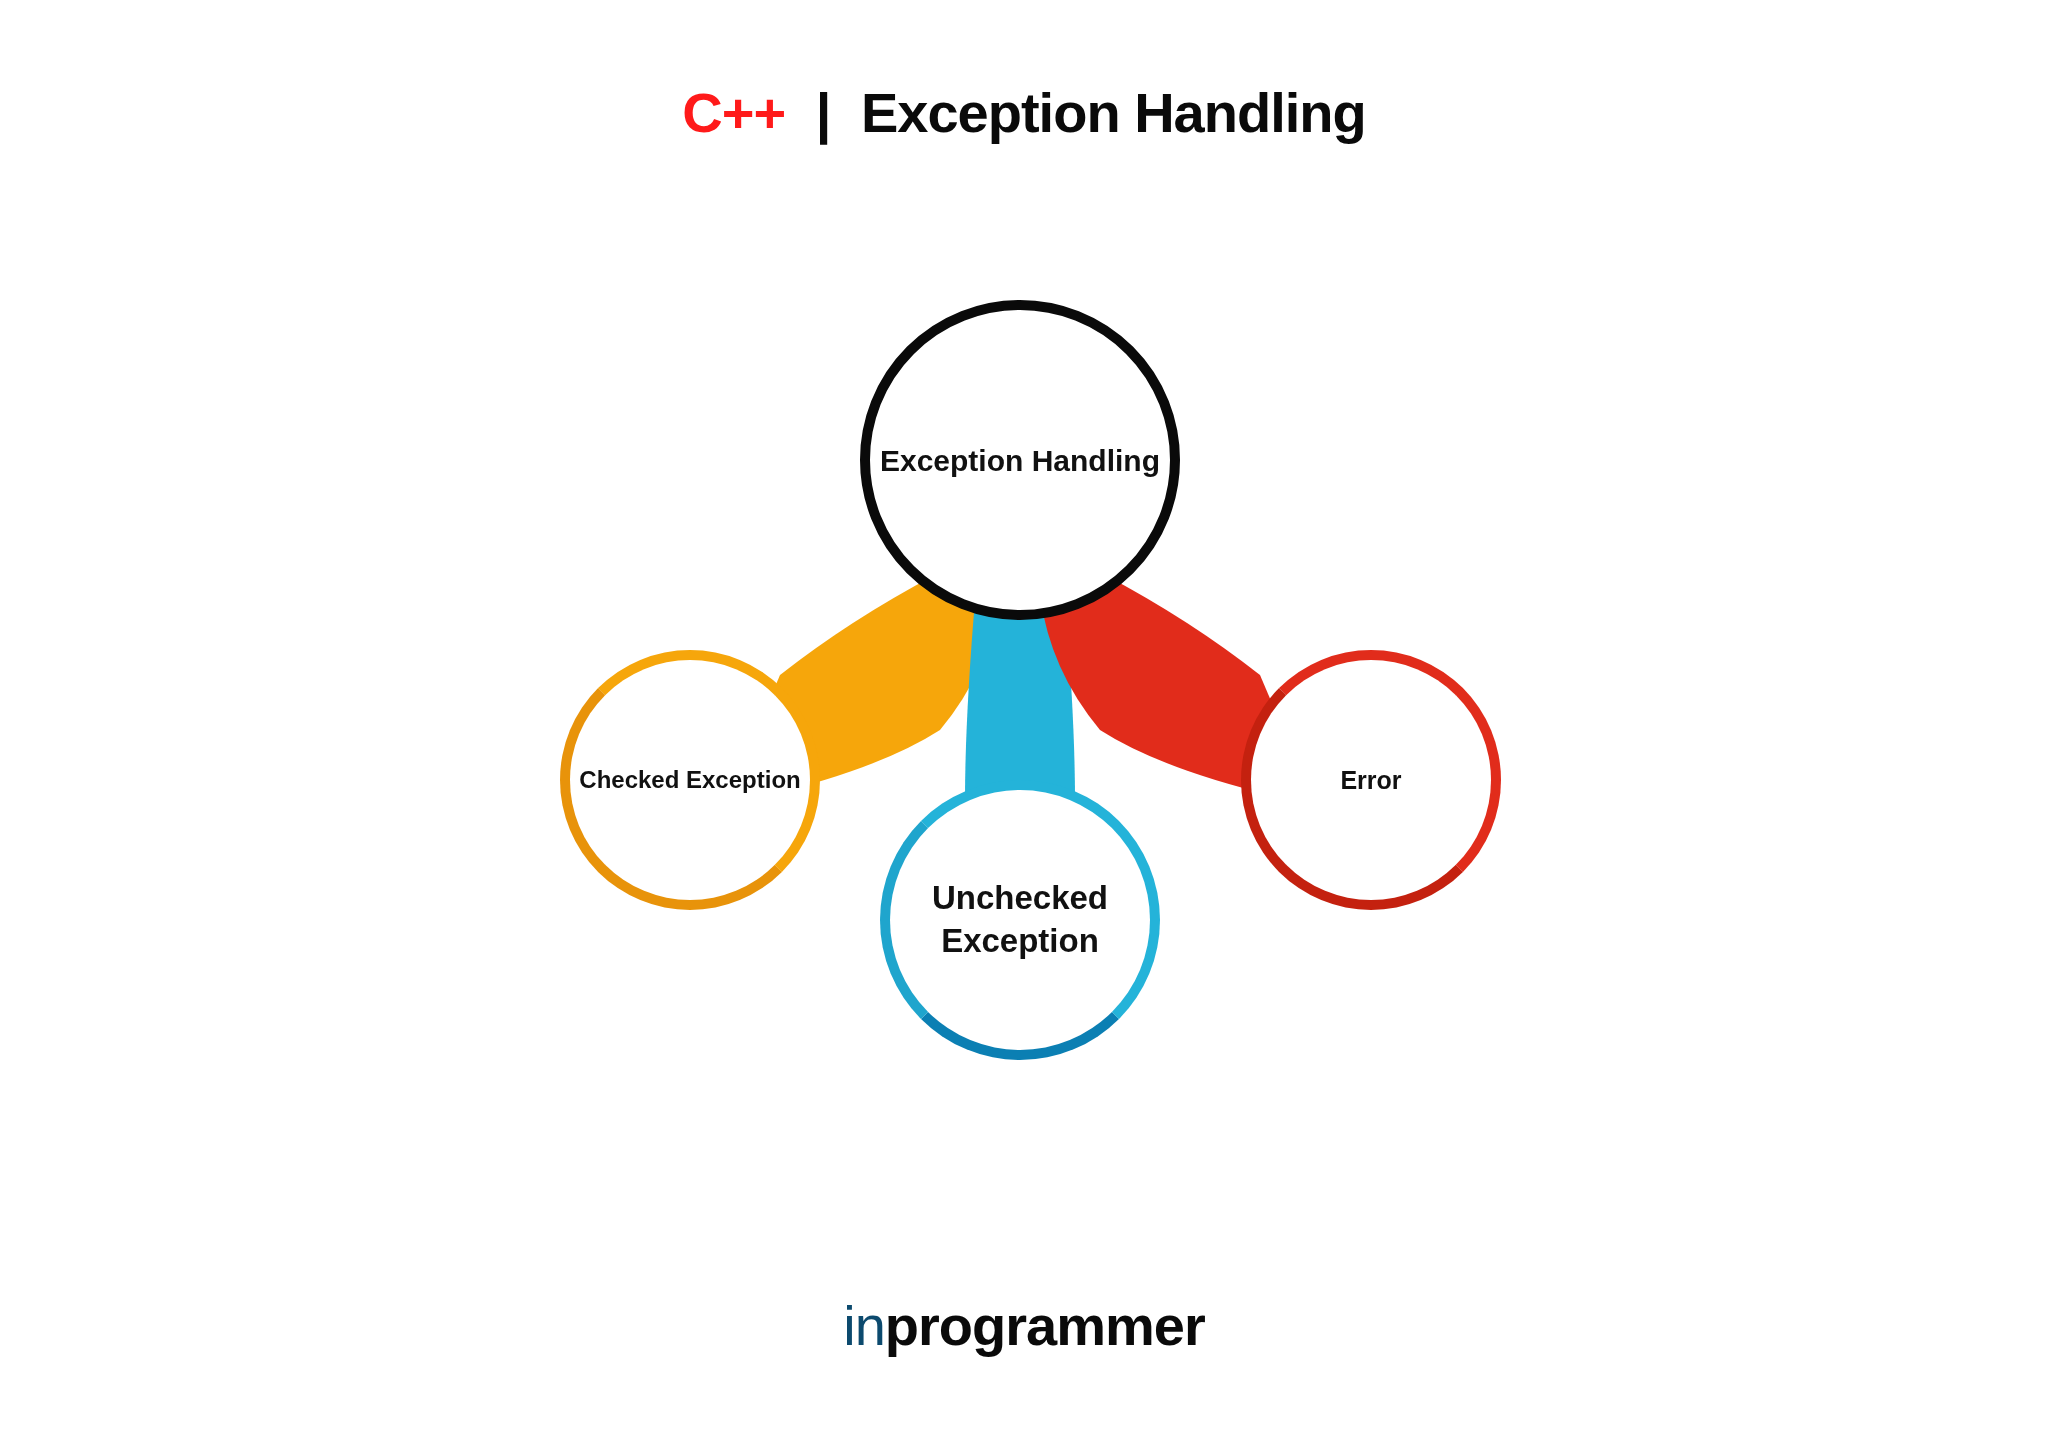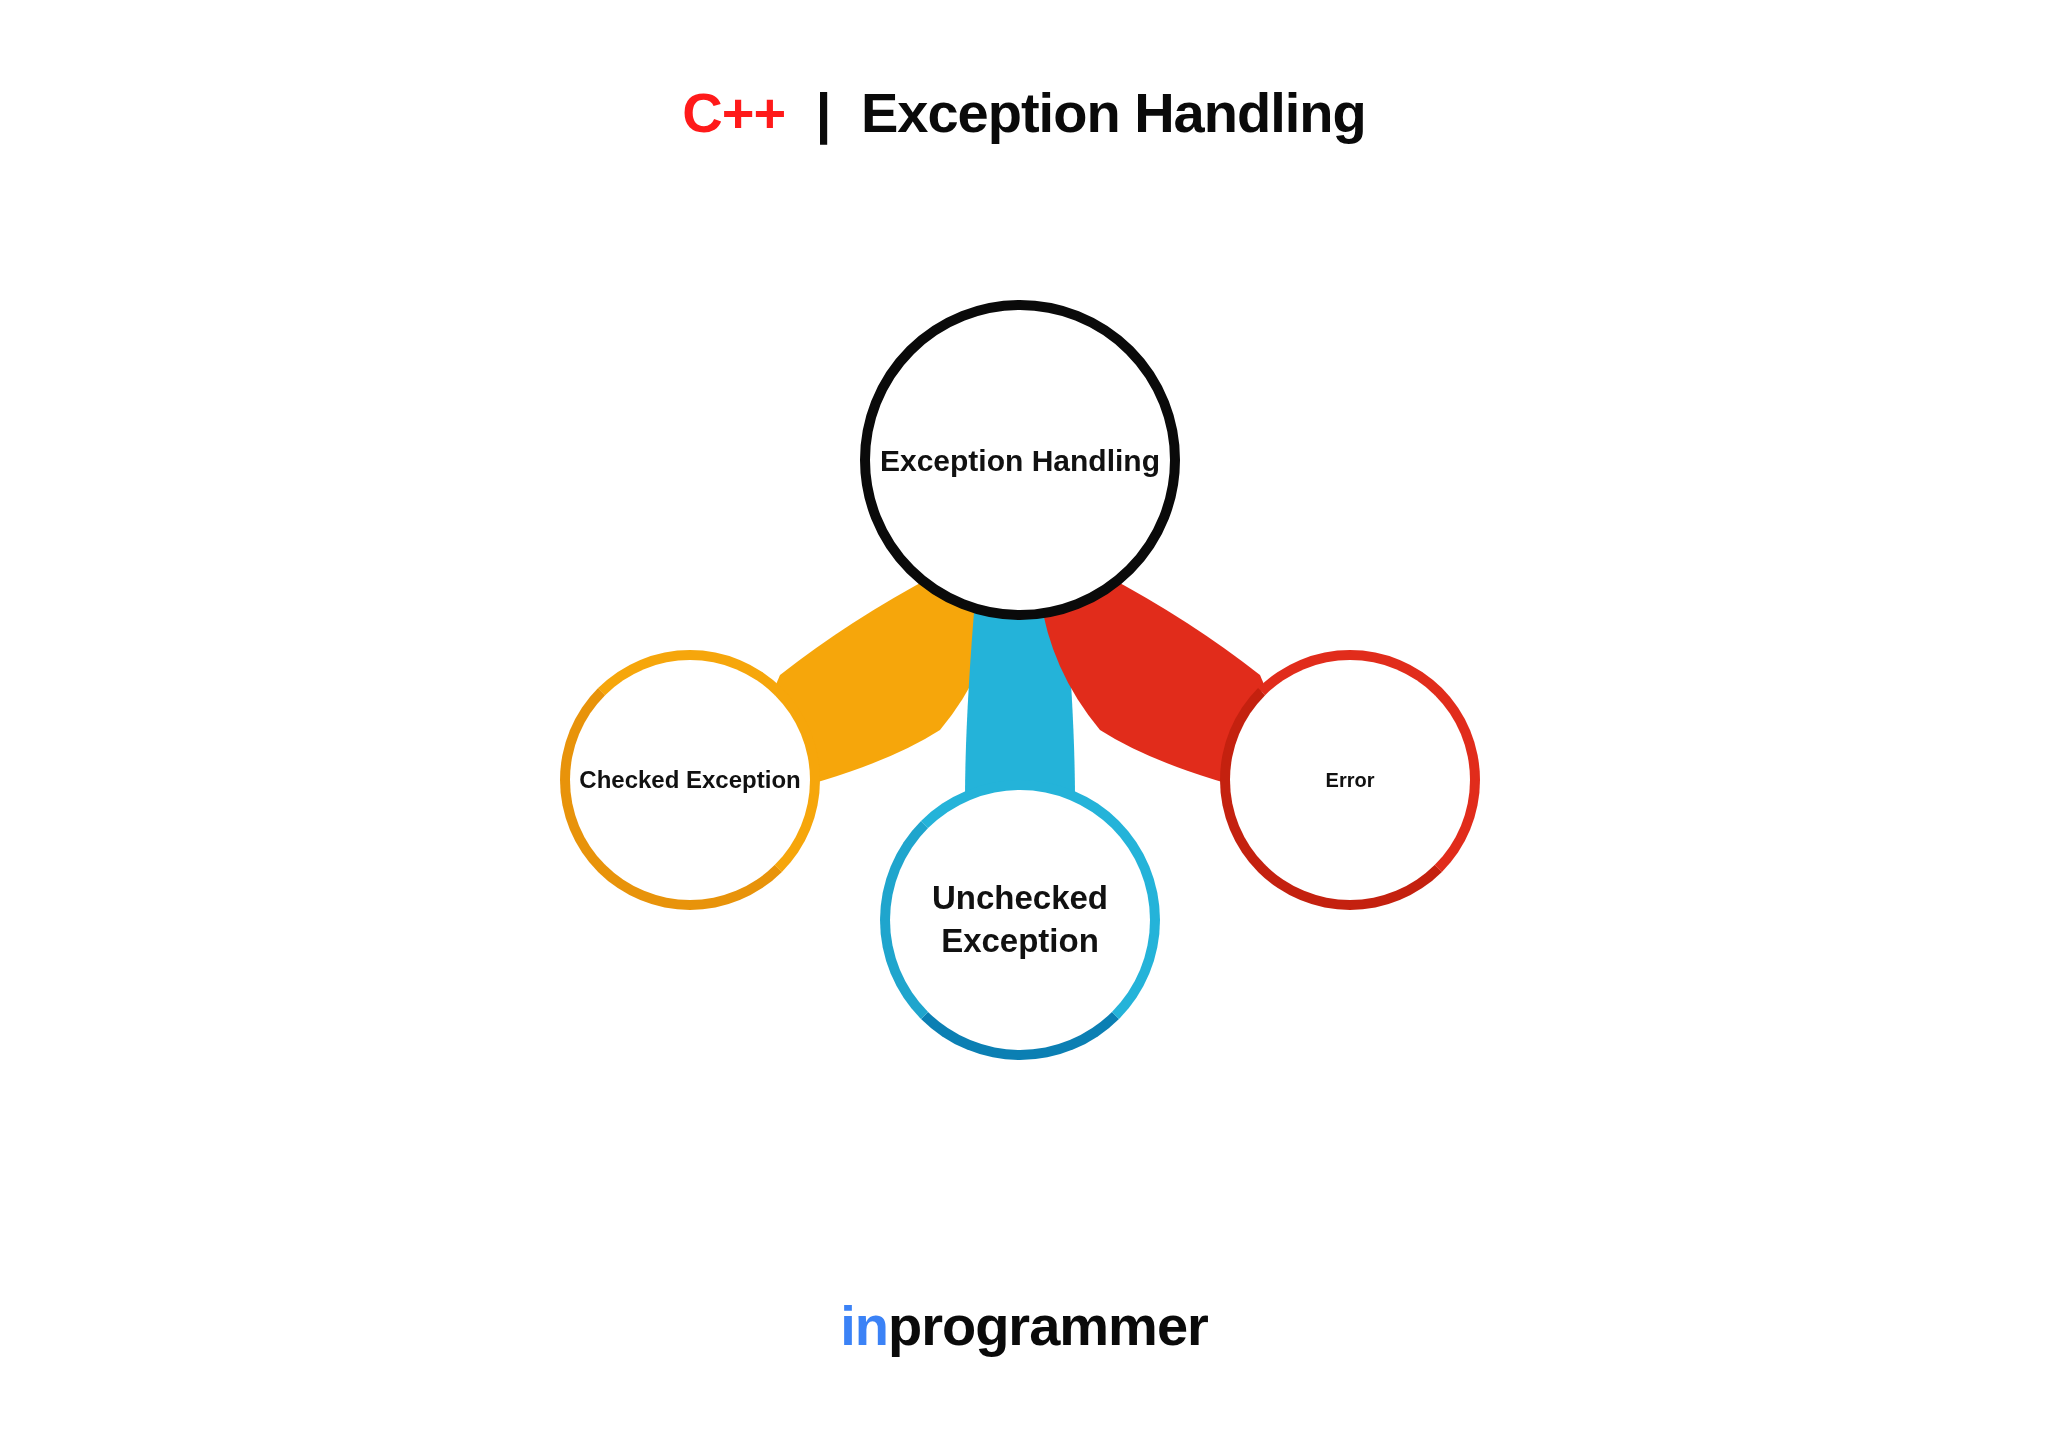--- a/index.html
+++ b/index.html
@@ -77,41 +77,41 @@
     border: 10px solid #24b3d9;
     font-size: 33px;
     line-height: 1.3;
     border-bottom-color: #0b7fb3;
     border-left-color: #1fa5cd;
   }
 
   
   .node.right {
     width: 260px; height: 260px;
-    left: 700px; top: 350px;
+    left: 721px; top: 350px;
     border: 10px solid #e12c1b;
-    font-size: 20px;
+    font-size: 25px;
     line-height: 1.3;
     border-left-color: #c4210f;
     border-bottom-color: #c4210f;
   }
 
   
   .footer {
     position: absolute;
     bottom: 90px;
     left: 0;
     right: 0;
     text-align: center;
     font-size: 56px;
     font-weight: 800;
     letter-spacing: -1px;
     color: #0a0a0a;
   }
-  .footer .in { color: #3b82f6; font-weight: 700; }
+  .footer .in { color: #0c4a6e; font-weight: 400; }
 </style>
 </head>
 <body>
 
 <div class="title">
   <span class="red">C++</span>
   <span class="sep">|</span>
   <span class="rest">Exception Handling</span>
 </div>
 

